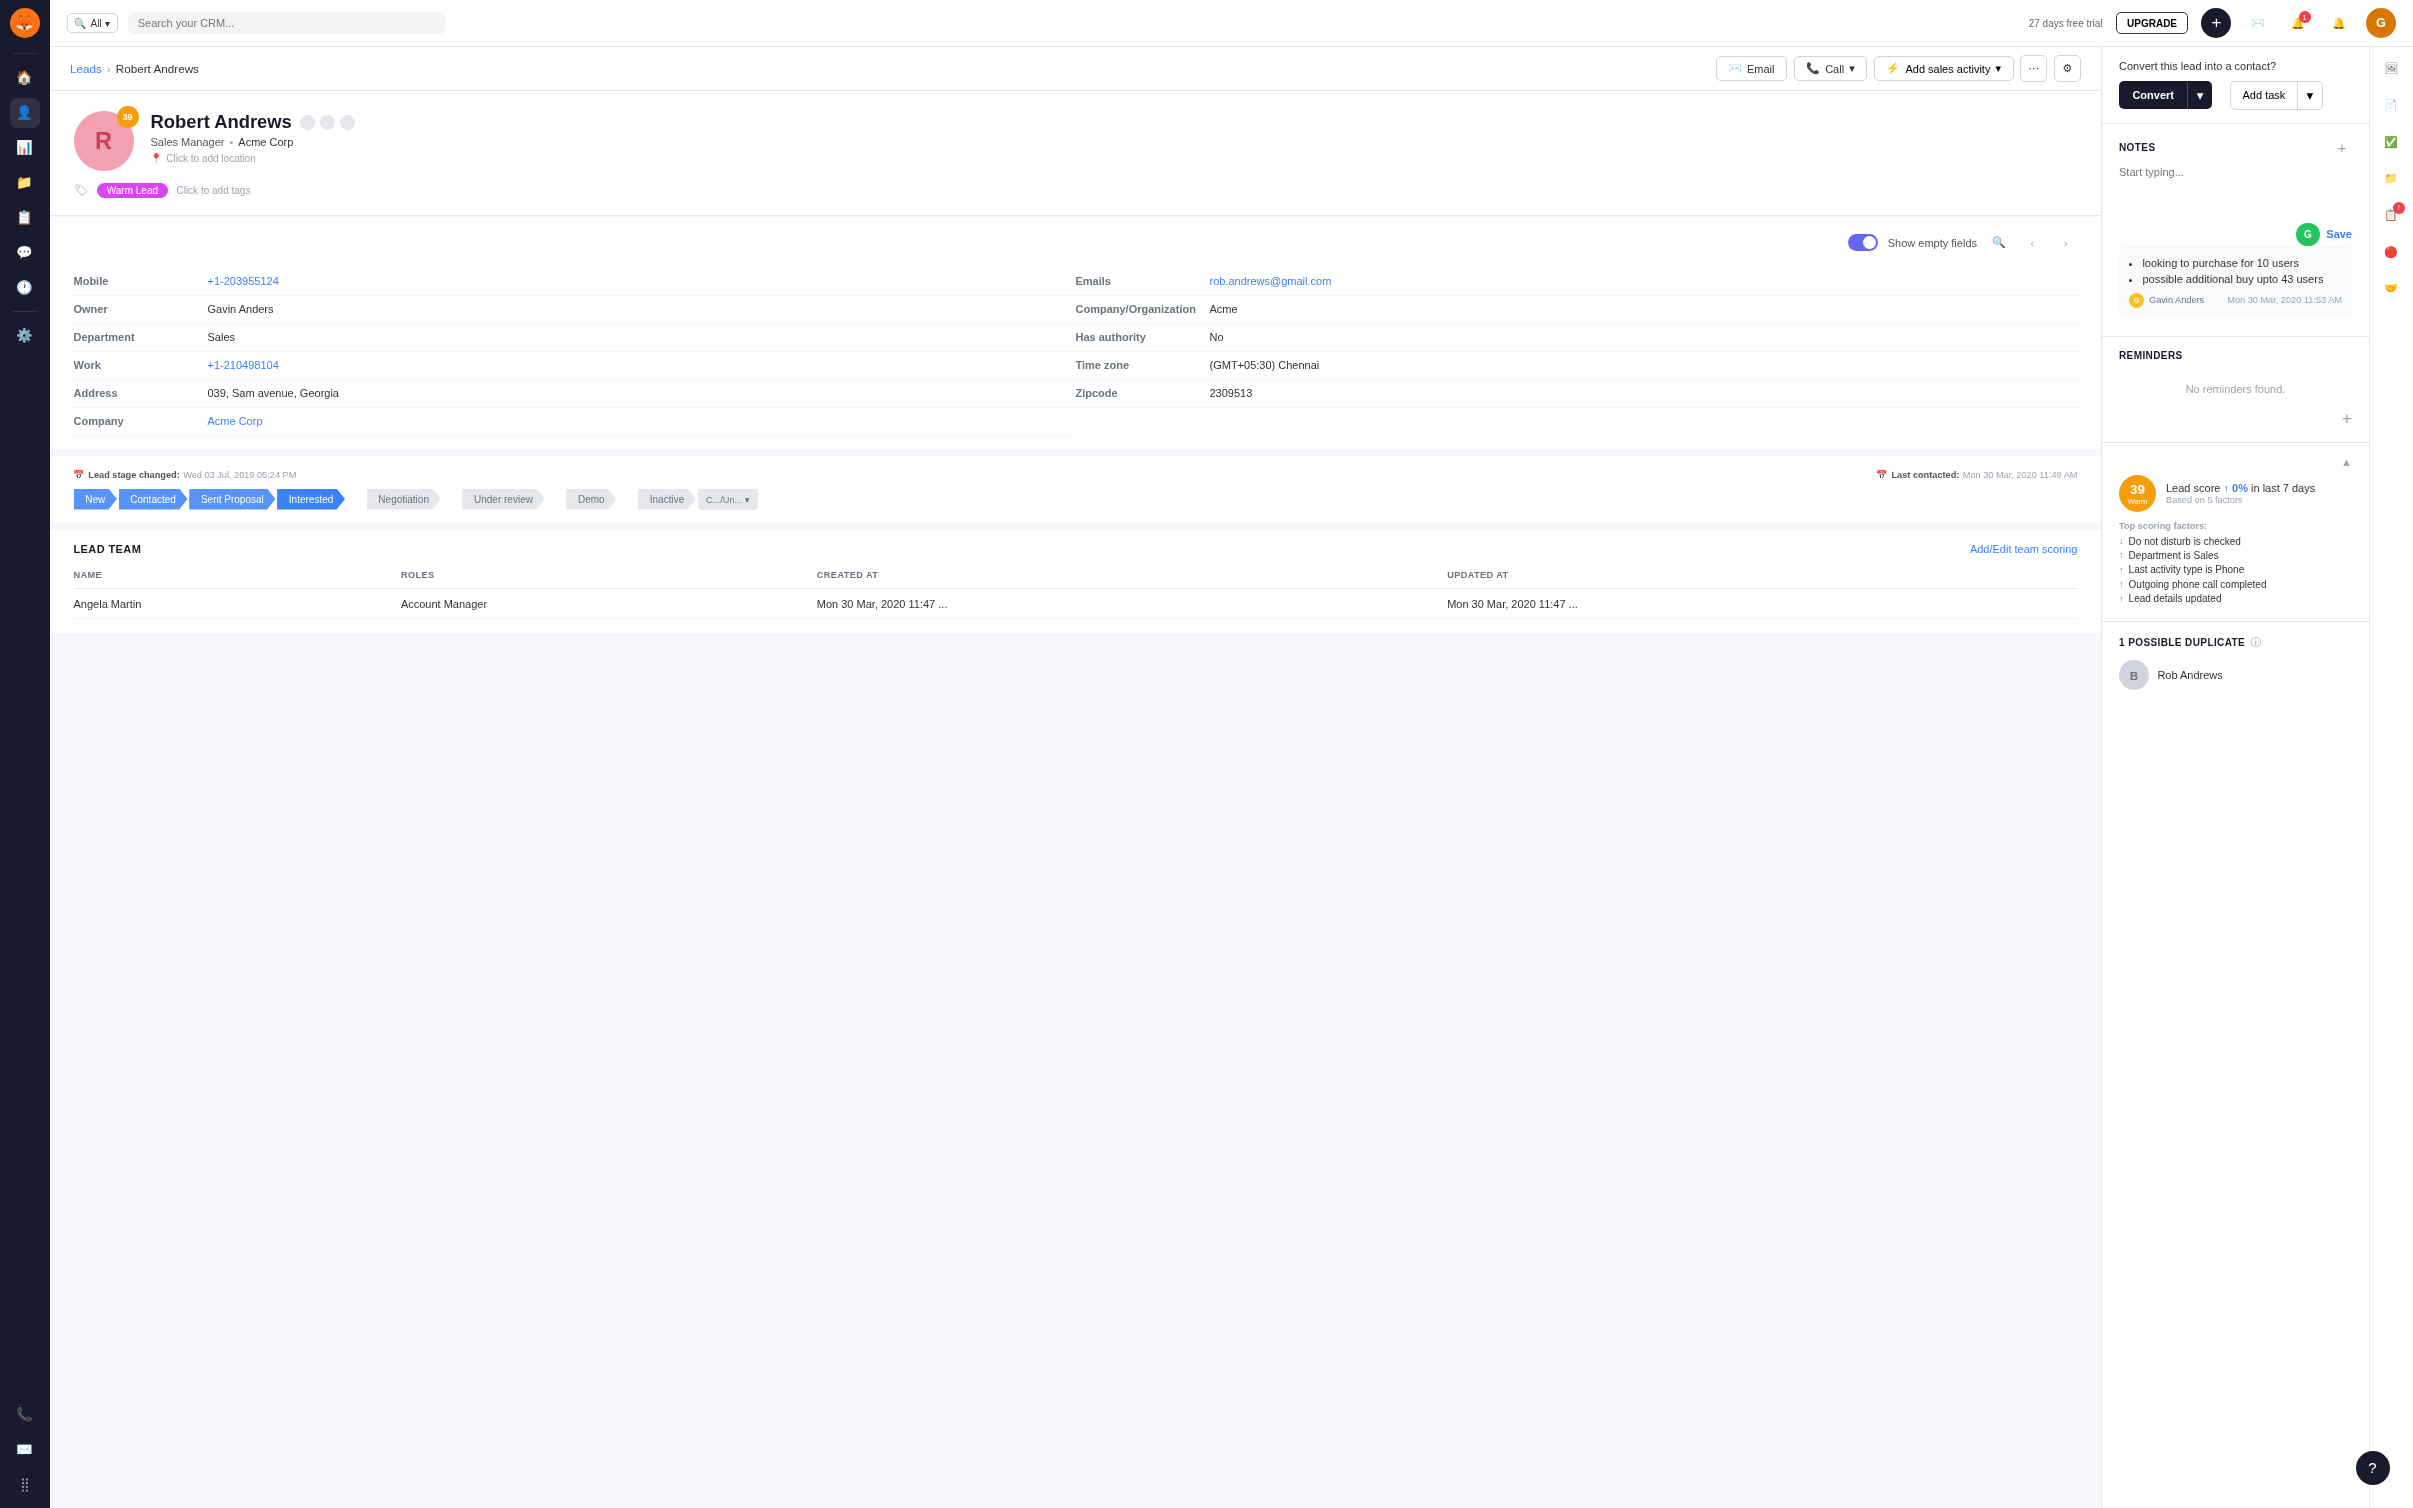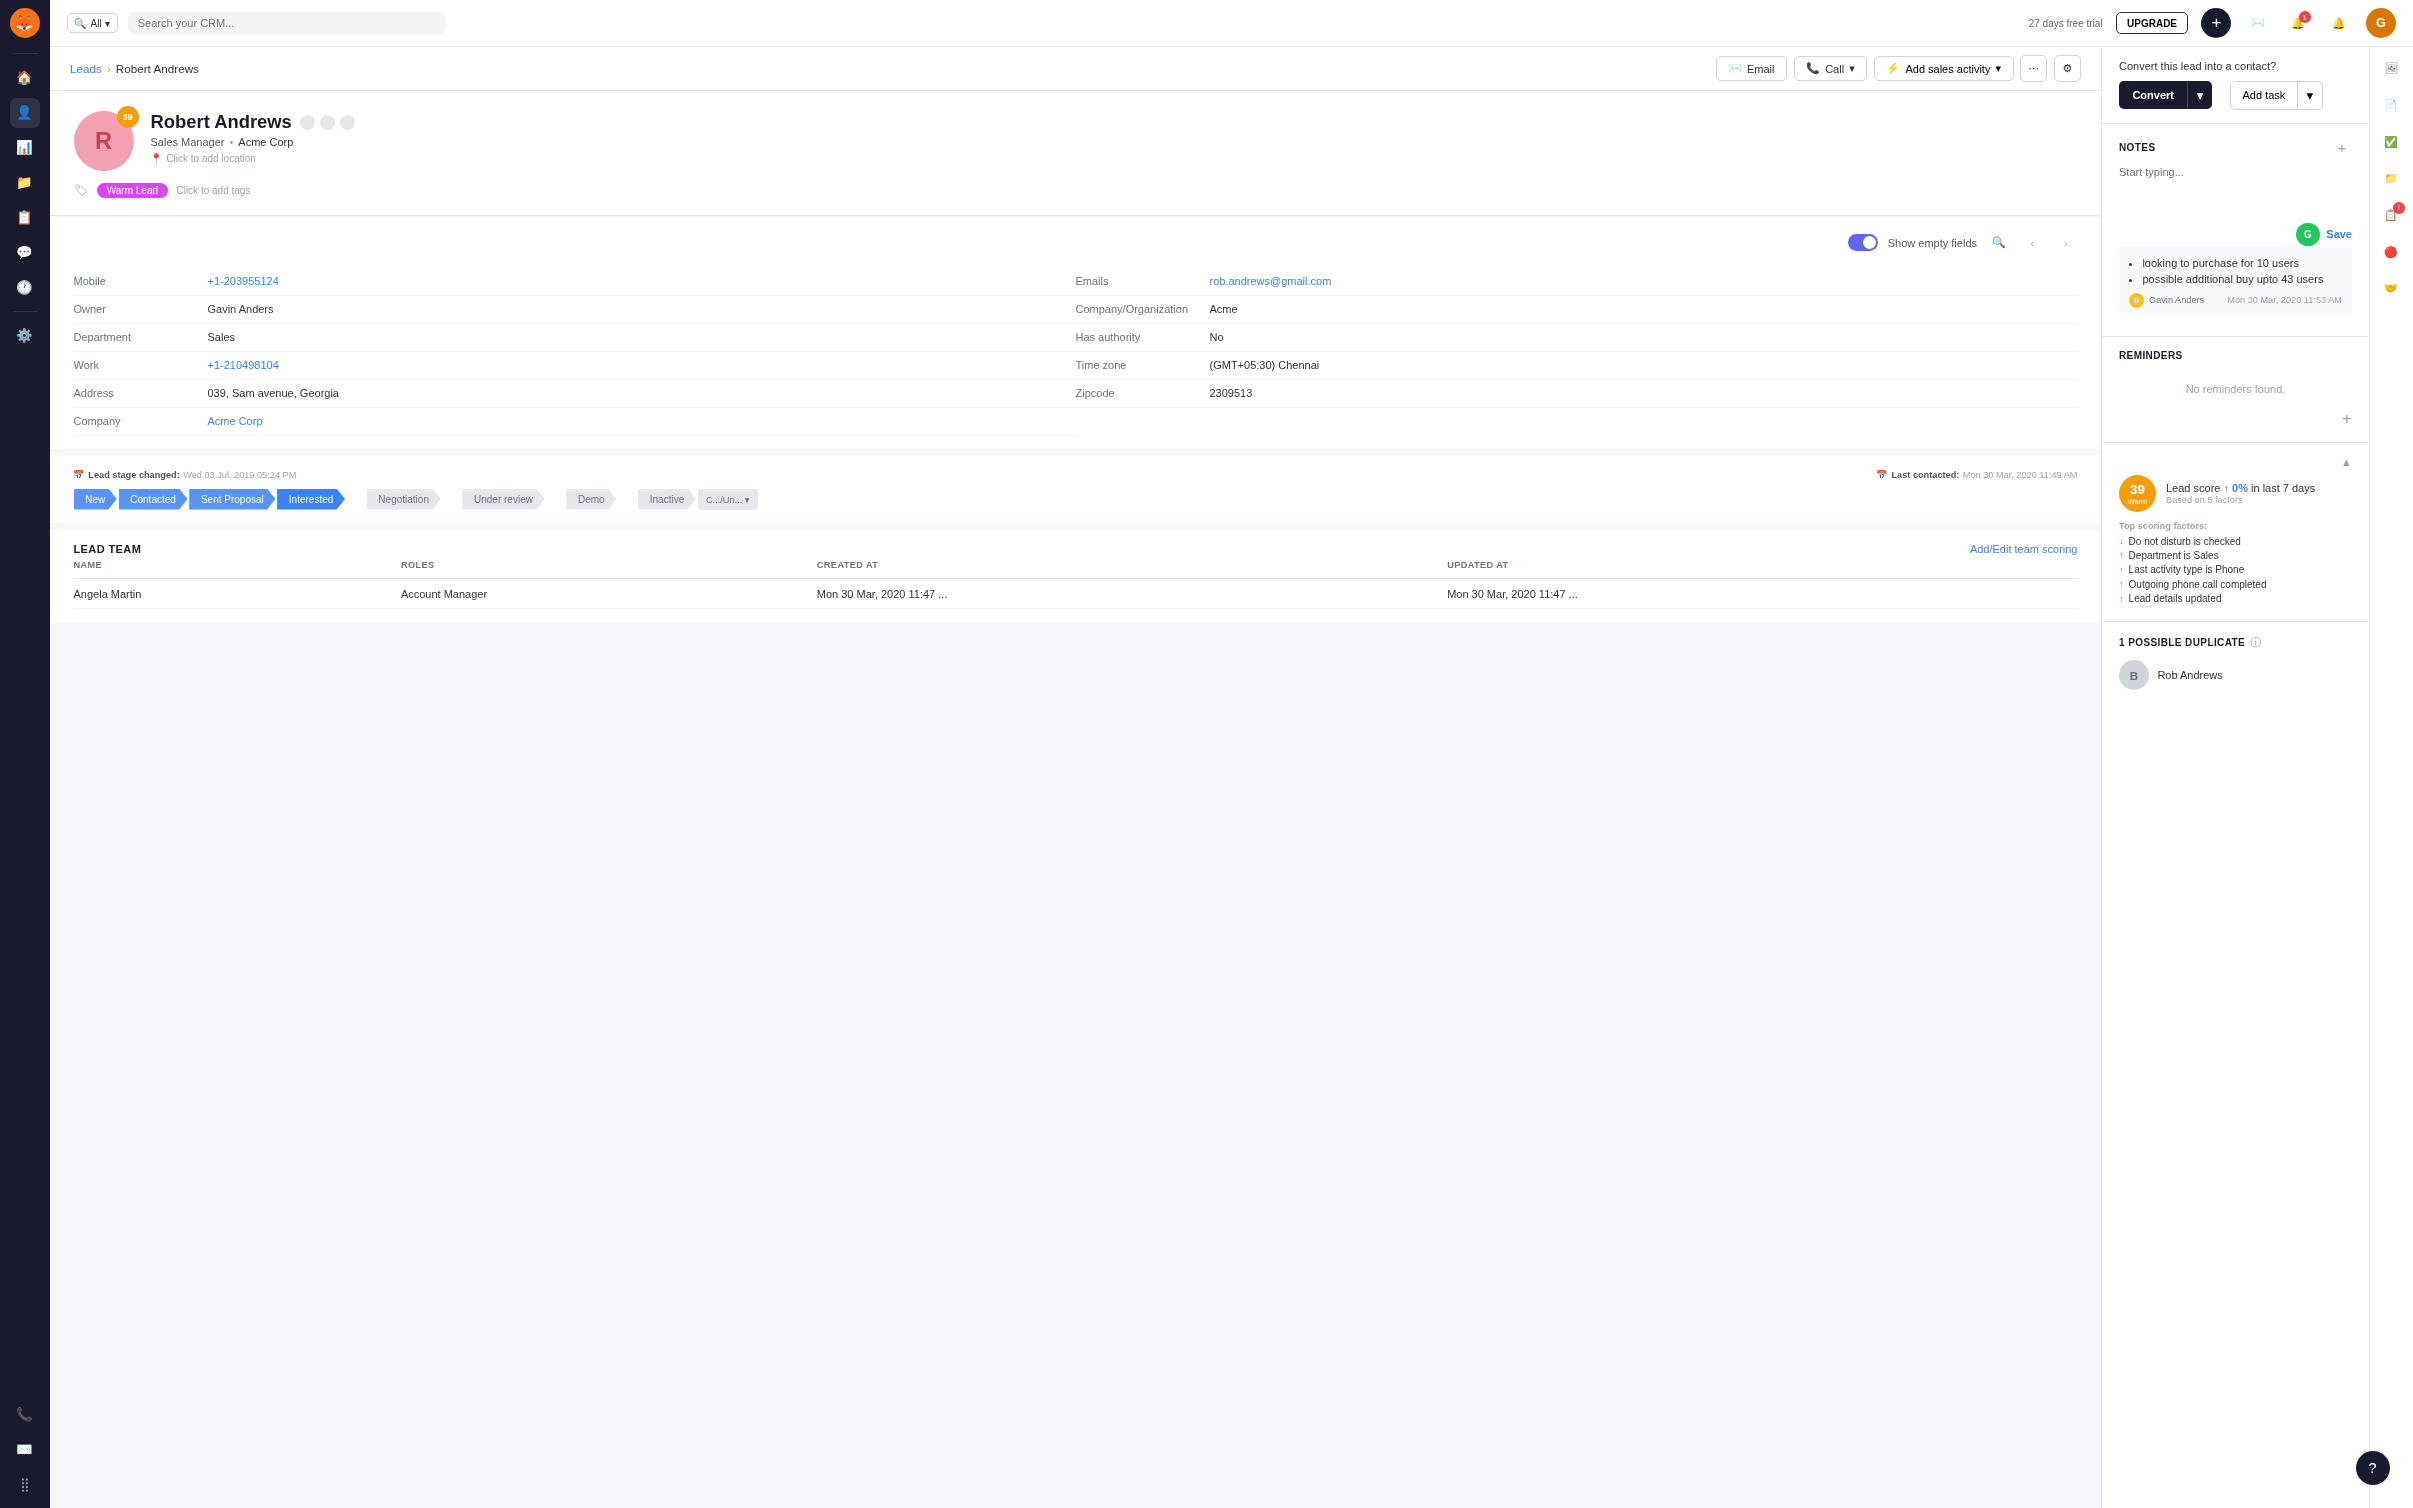--- a/index.html
+++ b/index.html
@@ -68,40 +68,40 @@
 
     
     .fields-section { background: #fff; margin-top: 1.7px; padding: 13.4px 23.5px; }
     .fields-controls { display: flex; align-items: center; justify-content: flex-end; gap: 10px; margin-bottom: 13.4px; }
     .toggle { width: 30px; height: 17px; background: #6366f1; border-radius: 8.4px; position: relative; cursor: pointer; }
     .toggle-knob { width: 13.4px; height: 13.4px; background: #fff; border-radius: 50%; position: absolute; top: 1.7px; right: 1.7px; }
     .show-empty-label { font-size: 11px; color: #555; }
     .ctrl-icon { width: 23.5px; height: 23.5px; display: flex; align-items: center; justify-content: center; color: #9ca3af; cursor: pointer; }
     .fields-grid { display: grid; grid-template-columns: 1fr 1fr; gap: 0; }
     .field-row { display: flex; align-items: baseline; padding: 7.5px 0; border-bottom: 0.8px solid #f3f4f6; }
-    .field-label { width: 134px; flex-shrink: 0; font-size: 11px; color: #6b7280; font-weight: 400; }
+    .field-label { width: 134px; flex-shrink: 0; font-size: 11px; color: #6b7280; font-weight: 700; }
     .field-value { font-size: 11px; color: #333; }
     .field-value.link { color: #3b82f6; cursor: pointer; }
 
     
     .timeline-section { background: #fff; margin-top: 6.7px; padding: 13.4px 23.5px; }
     .stage-track { display: flex; align-items: center; gap: 0; overflow-x: auto; }
     .stage-item { display: flex; align-items: center; }
     .stage-pill { padding: 5px 11.7px; font-size: 10px; font-weight: 500; cursor: pointer; position: relative; clip-path: polygon(0 0, calc(100% - 8.4px) 0, 100% 50%, calc(100% - 8.4px) 100%, 0 100%, 8.4px 50%); }
     .stage-pill:first-child { clip-path: polygon(0 0, calc(100% - 8.4px) 0, 100% 50%, calc(100% - 8.4px) 100%, 0 100%); }
     .stage-active { background: #3b82f6; color: #fff; }
     .stage-done { background: #3b82f6; color: #fff; opacity: 0.85; }
     .stage-inactive { background: #e5e7eb; color: #6b7280; margin-left: 20px; }
     .stage-more-btn { background: #e5e7eb; border-radius: 3.4px; padding: 5px 8.4px; font-size: 9.2px; color: #6b7280; cursor: pointer; display: flex; align-items: center; gap: 3.4px; }
     .timeline-dates { display: flex; align-items: center; justify-content: space-between; font-size: 9.2px; color: #9ca3af; }
     .date-item { display: flex; align-items: center; gap: 3.4px; }
 
     
     .team-section { background: #fff; margin-top: 6.7px; padding: 13.4px 23.5px; }
-    .team-header { display: flex; align-items: center; justify-content: space-between; margin-bottom: 0; }
+    .team-header { display: flex; align-items: center; justify-content: space-between; margin-bottom: 10px; }
     .team-title { font-size: 11px; font-weight: 700; color: #1a1a2e; text-transform: uppercase; letter-spacing: 0.4px; }
     .team-link { color: #3b82f6; font-size: 11px; cursor: pointer; }
     .team-table { width: 100%; border-collapse: collapse; }
     .team-table th { font-size: 9.2px; font-weight: 700; color: #6b7280; text-align: left; padding: 5px 0 8.4px; border-bottom: 0.8px solid #e5e7eb; text-transform: uppercase; letter-spacing: 0.4px; }
     .team-table td { font-size: 11px; color: #333; padding: 8.4px 0; border-bottom: 0.8px solid #f3f4f6; }
 
     
     .right-panel { width: 268px; background: #fff; border-left: 0.8px solid #e5e7eb; display: flex; flex-direction: column; overflow-y: auto; flex-shrink: 0; }
     .rp-section { padding: 13.4px 17px; border-bottom: 0.8px solid #e5e7eb; }
     .rp-convert { display: flex; align-items: center; gap: 18px; }

